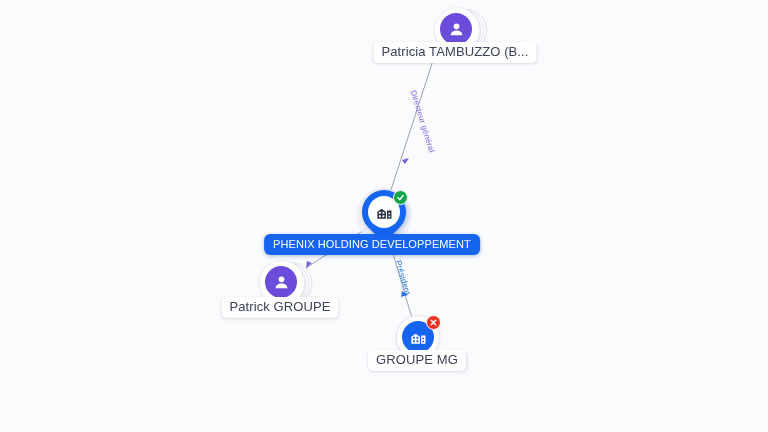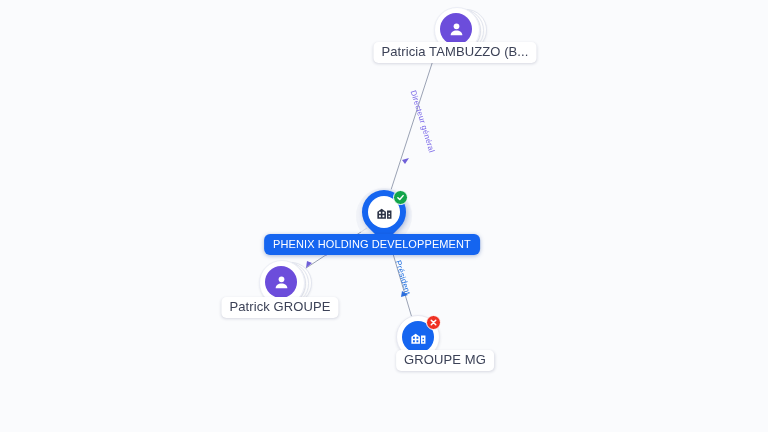--- a/index.html
+++ b/index.html
@@ -262,15 +262,15 @@
           <path fill="#ffffff" d="M15.2 20V9.6h5.6V20h-5.6zm1.8-2.1h2V16h-2v1.9zm0-3.6h2v-1.9h-2v1.9z"></path>
         </svg>
       </div>
       <div class="badge err" style="left:29px; top:-1px;">
         <svg viewBox="0 0 24 24" fill="none" stroke="#ffffff" stroke-width="4" stroke-linecap="round" xmlns="http://www.w3.org/2000/svg">
           <path d="M6 6 L18 18 M18 6 L6 18"></path>
         </svg>
       </div>
     </div>
   </div>
-  <div class="node-label" style="left:417px; top:350px;margin-left:28px;">GROUPE MG</div>
+  <div class="node-label" style="left:417px; top:350px;">GROUPE MG</div>
 
 </div>
 
 </body></html>

